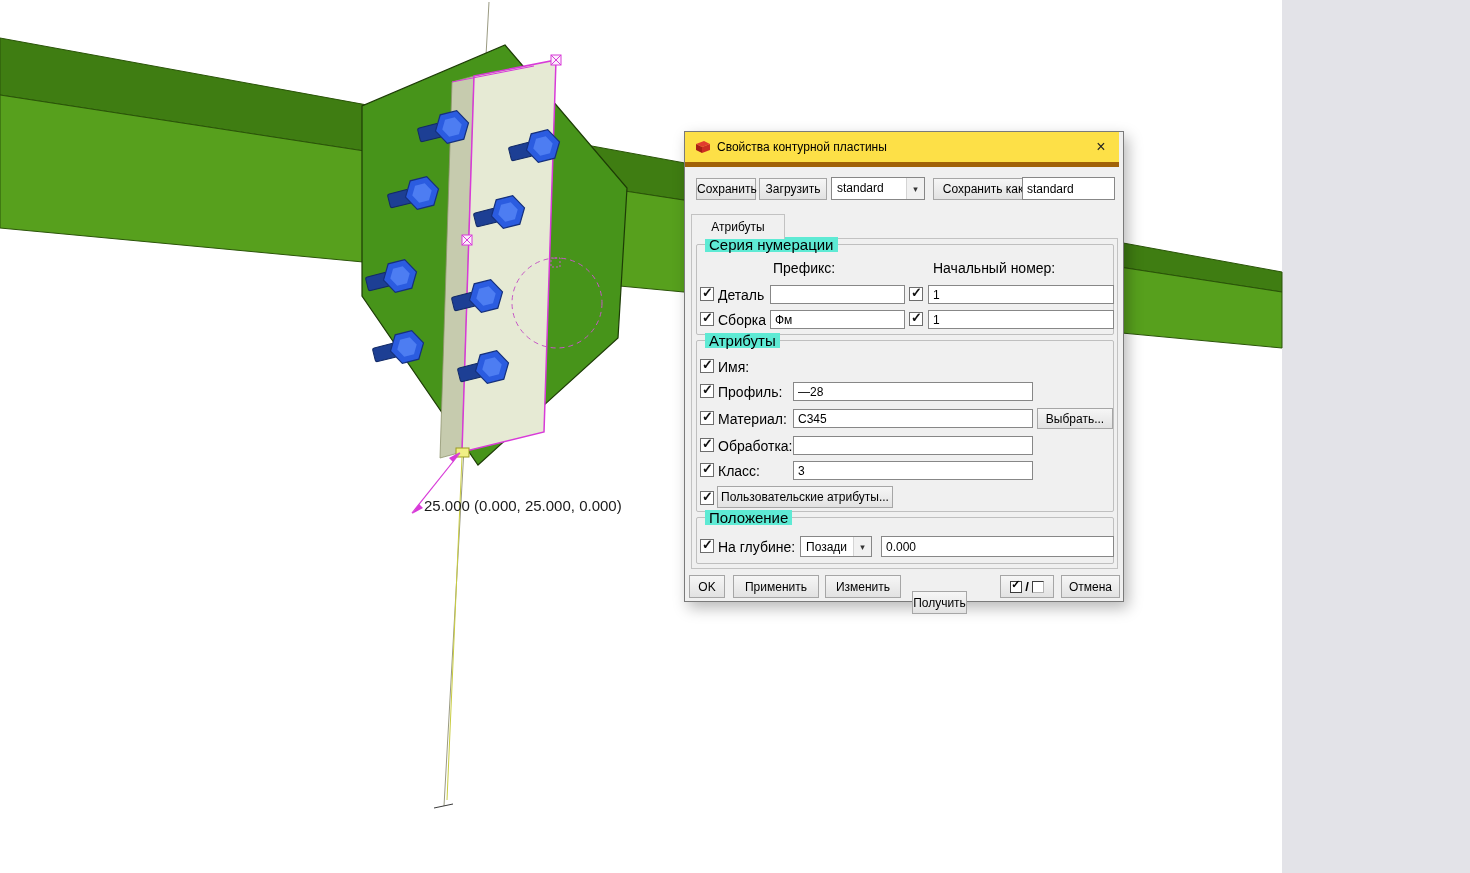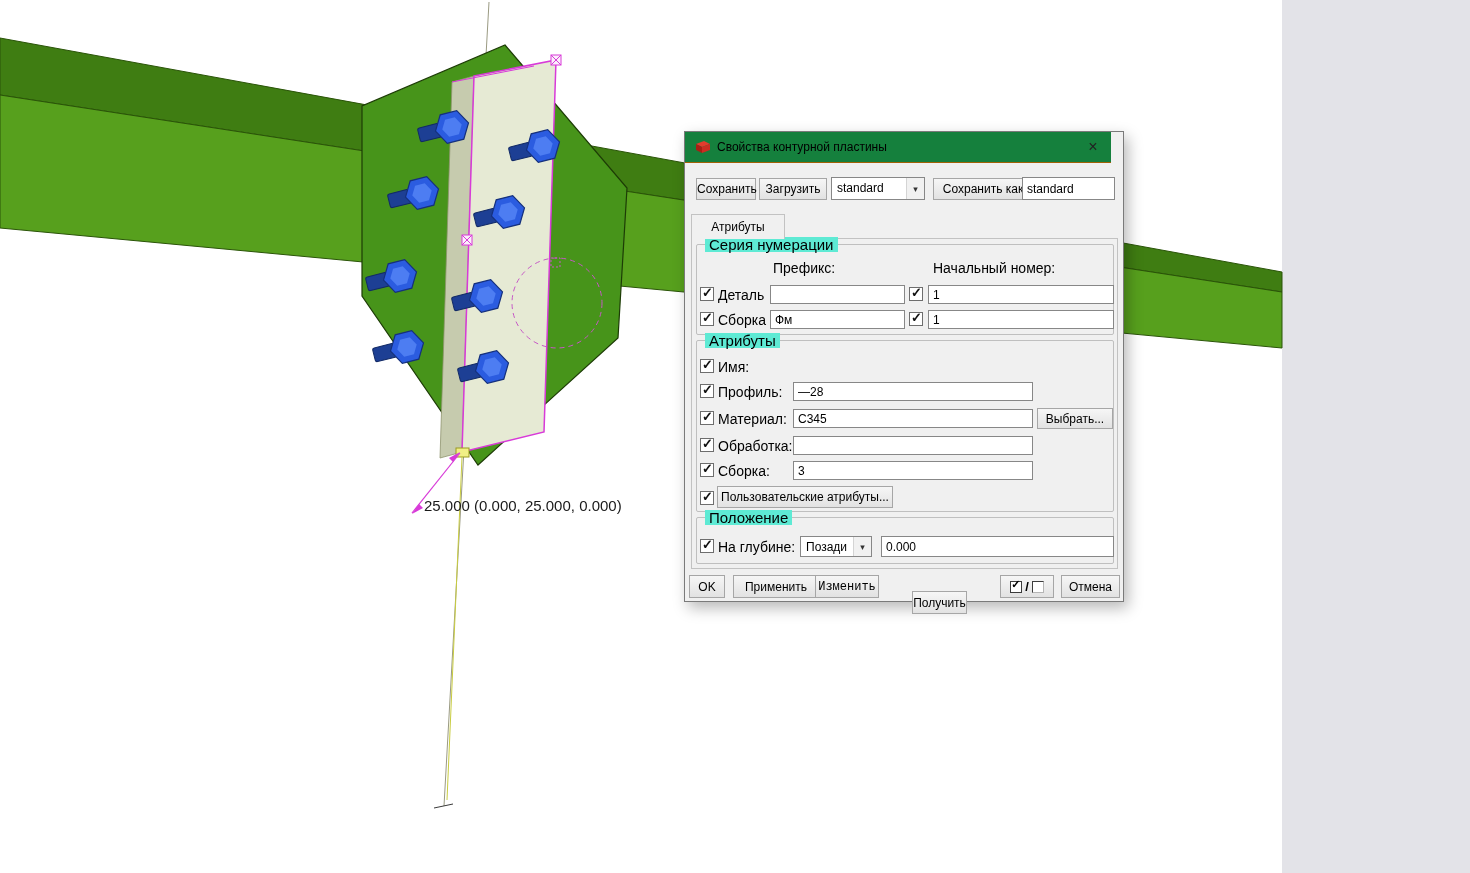--- a/index.html
+++ b/index.html
@@ -12,21 +12,21 @@
   .scene-svg{position:absolute;left:0;top:0;}
   .dim-text{font-family:"Liberation Sans",sans-serif;font-size:15px;fill:#1a1a1a;}
 
   
   .dialog{
     position:absolute;left:684px;top:131px;width:438px;height:469px;
     background:#f0f0f0;border:1px solid #7a7a7a;box-sizing:content-box;
     box-shadow:4px 6px 14px rgba(0,0,0,.28);
     font-size:12px;color:#000;
   }
-  .titlebar{position:absolute;left:0;top:0;right:12px;height:30px;background:#15803d;border-bottom:1px solid #a16207;}
+  .titlebar{position:absolute;left:0;top:0;right:4px;height:30px;background:#fde047;border-bottom:5px solid #a16207;}
   .title-icon{position:absolute;left:10px;top:8px;width:16px;height:14px;}
   .title-text{position:absolute;left:32px;top:8px;white-space:nowrap;}
   .close-btn{position:absolute;right:5px;top:3px;width:26px;height:24px;text-align:center;line-height:24px;font-size:16px;color:#222;cursor:pointer;}
 
   .btn{
     position:absolute;border:1px solid #a6a6a6;
     background:linear-gradient(#f6f6f6,#e2e2e2);
     font:12px "Liberation Sans",sans-serif;color:#000;
     box-sizing:border-box;cursor:pointer;padding:0;text-align:center;
   }
@@ -195,21 +195,21 @@
 
       <span class="cb" style="left:3px;top:97px;">
           <span class="mark">✓</span>
         </span>
       <span class="lbl" style="left:21px;top:97px;">Обработка:</span>
       <input class="txtin" style="left: 96px; top: 95px; width: 240px; height: 19px;" value="">
 
       <span class="cb" style="left:3px;top:122px;">
           <span class="mark">✓</span>
         </span>
-      <span class="lbl" style="left:21px;top:122px;">Сборка:</span>
+      <span class="lbl" style="left:21px;top:122px;">Класс:</span>
       <input class="txtin" style="left: 96px; top: 120px; width: 240px; height: 19px;" value="3">
 
       <span class="cb" style="left:3px;top:150px;">
           <span class="mark">✓</span>
         </span>
       <button class="btn" style="left:20px;top:145px;width:176px;height:22px;">Пользовательские атрибуты...</button>
     </div>
 
     <div class="group" style="left:4px;top:278px;width:418px;height:47px;">
       <span class="legend">Положение</span>
@@ -220,21 +220,21 @@
       <div class="combo" style="left:103px;top:18px;width:72px;height:21px;">
         <span class="ctext">Позади</span>
         <span class="carrow">▾</span>
       </div>
       <input class="txtin" style="left: 184px; top: 18px; width: 233px; height: 21px;" value="0.000">
     </div>
   </div>
 
   <button class="btn" style="left:4px;top:443px;width:36px;height:23px;">OK</button>
   <button class="btn" style="left:48px;top:443px;width:86px;height:23px;">Применить</button>
-  <button class="btn" style="left:130px;top:443px;width:64px;height:23px;font-family:Liberation Mono, monospace;">Изменить</button>
+  <button class="btn" style="left:140px;top:443px;width:76px;height:23px;">Изменить</button>
   <button class="btn" style="left:227px;top:443px;width:55px;height:23px;margin-top:16px;">Получить</button>
   <button class="btn" style="left:315px;top:443px;width:54px;height:23px;">
     <span class="tglwrap">
       <span class="tglbox">
           <span class="mk">✓</span>
         </span>
       <span class="tglslash">/</span>
       <span class="tglbox tglempty"></span>
     </span>
   </button>

